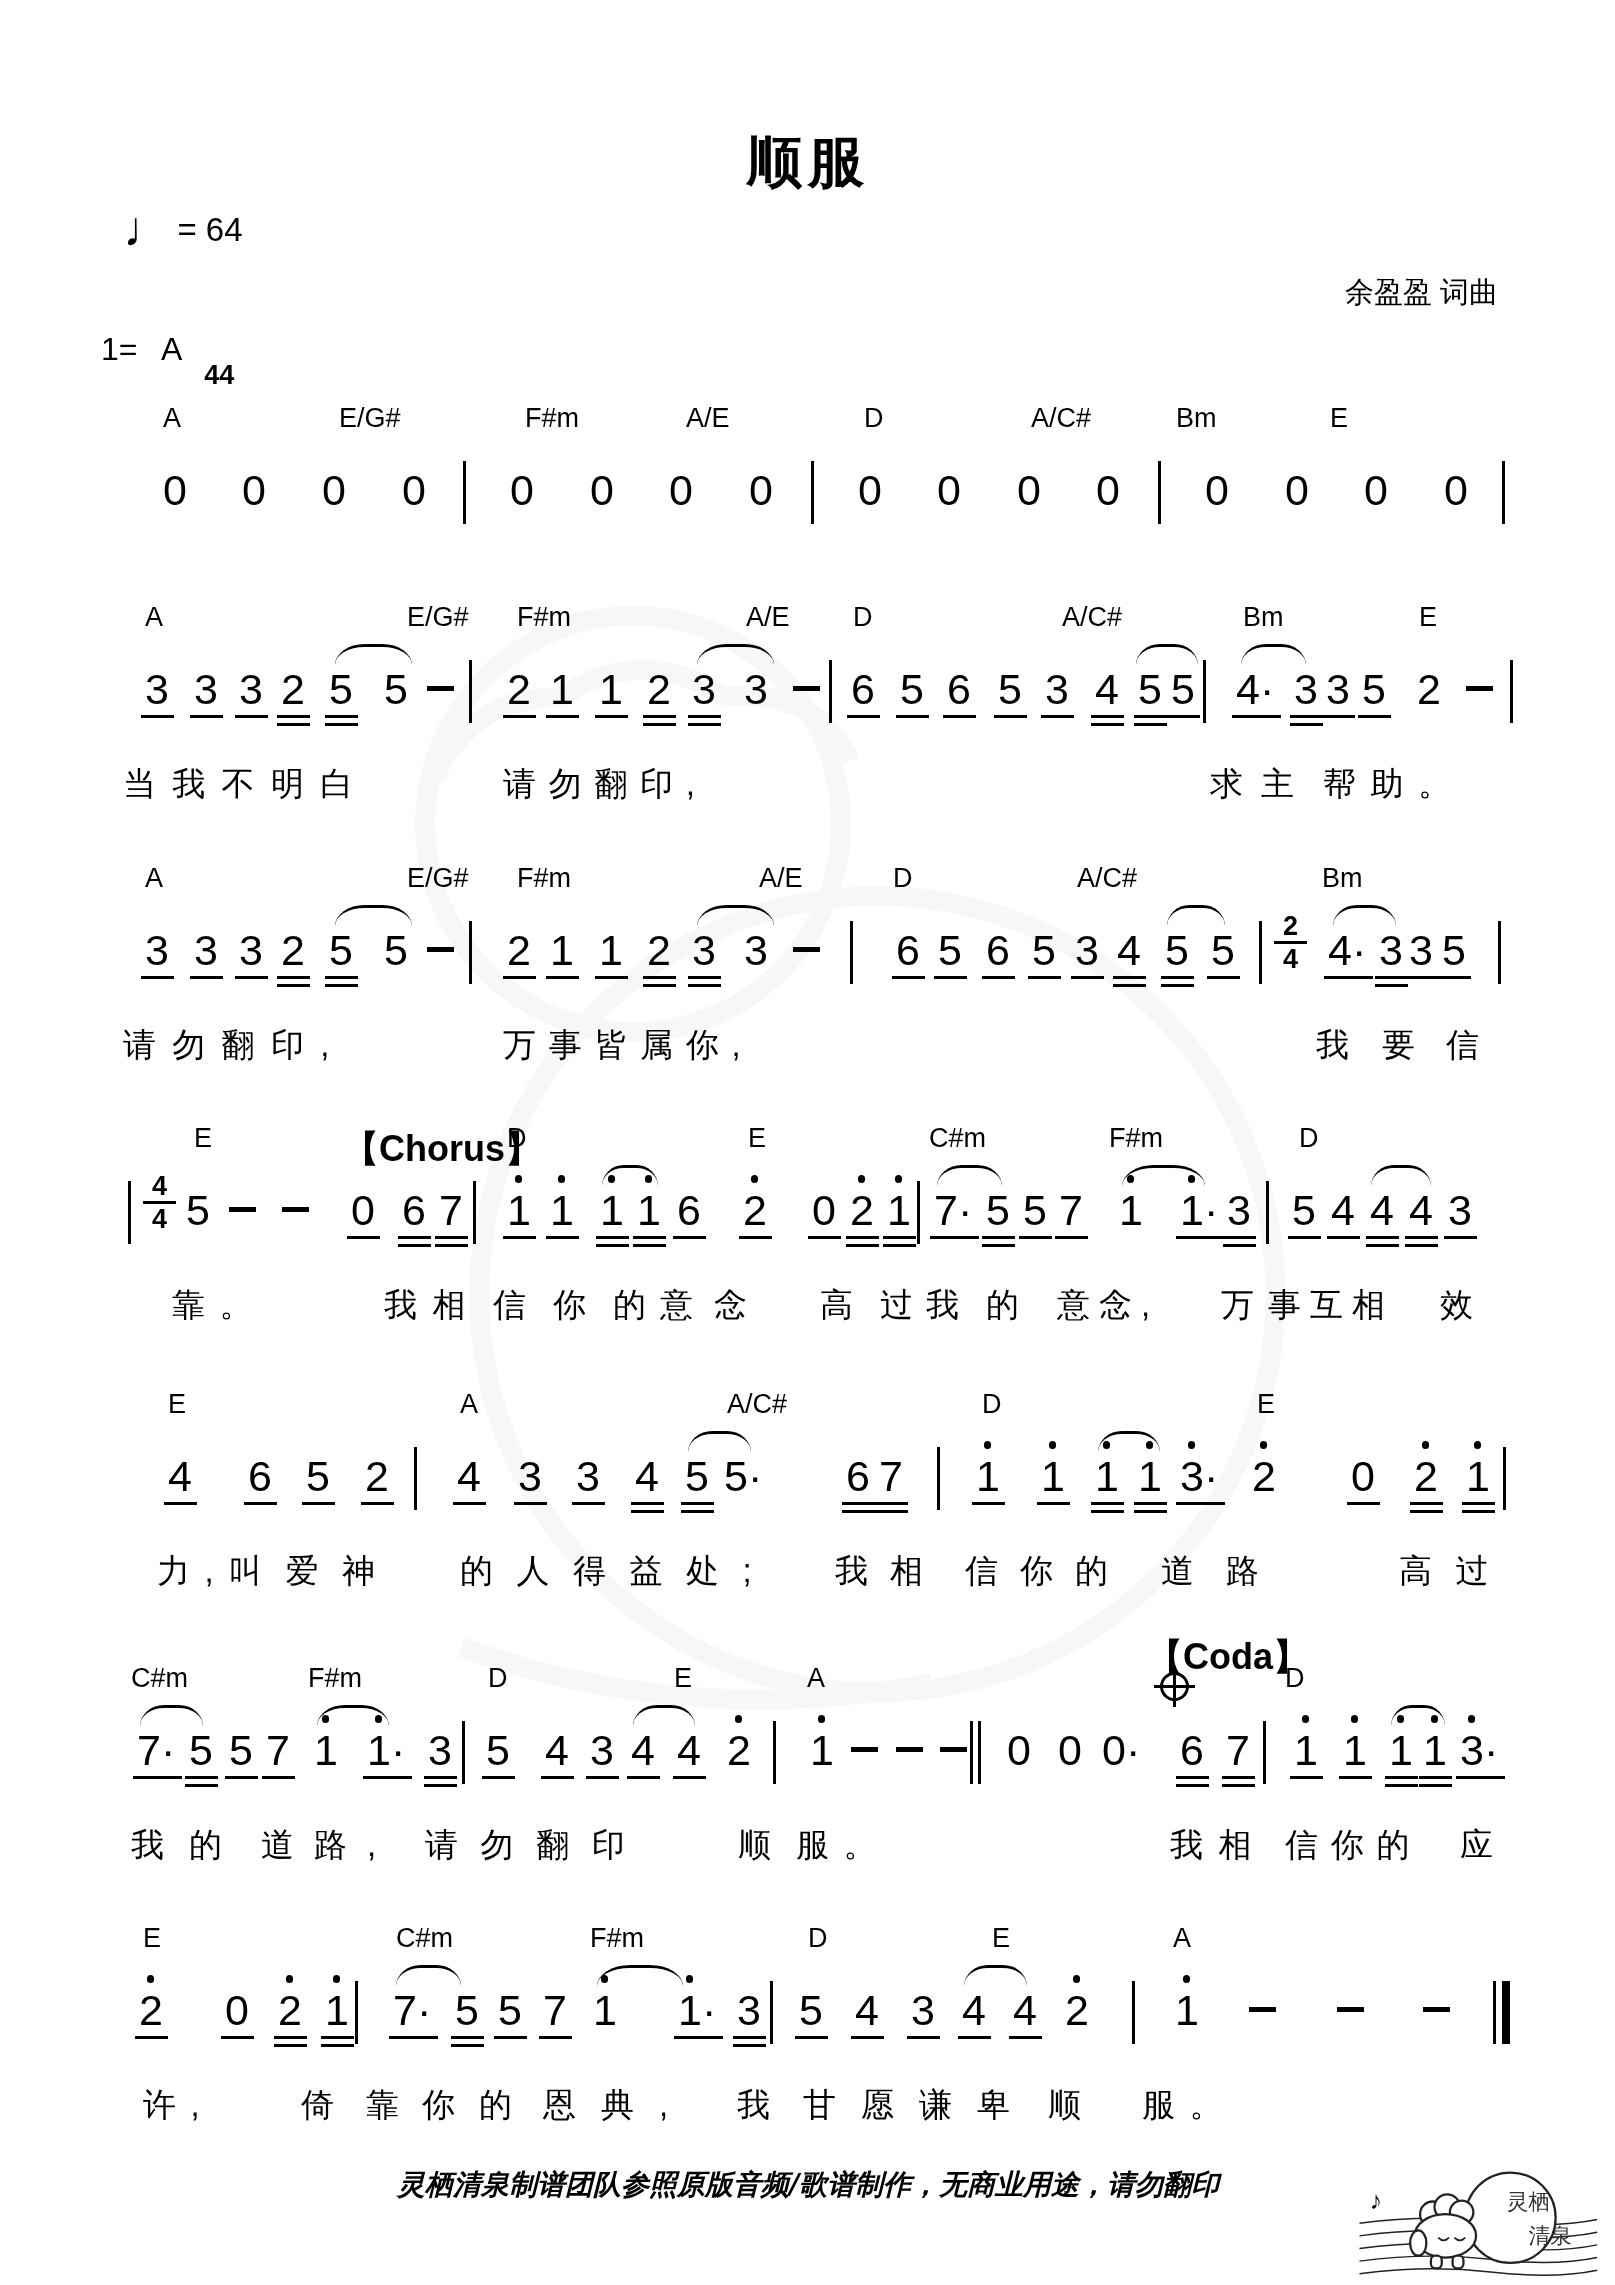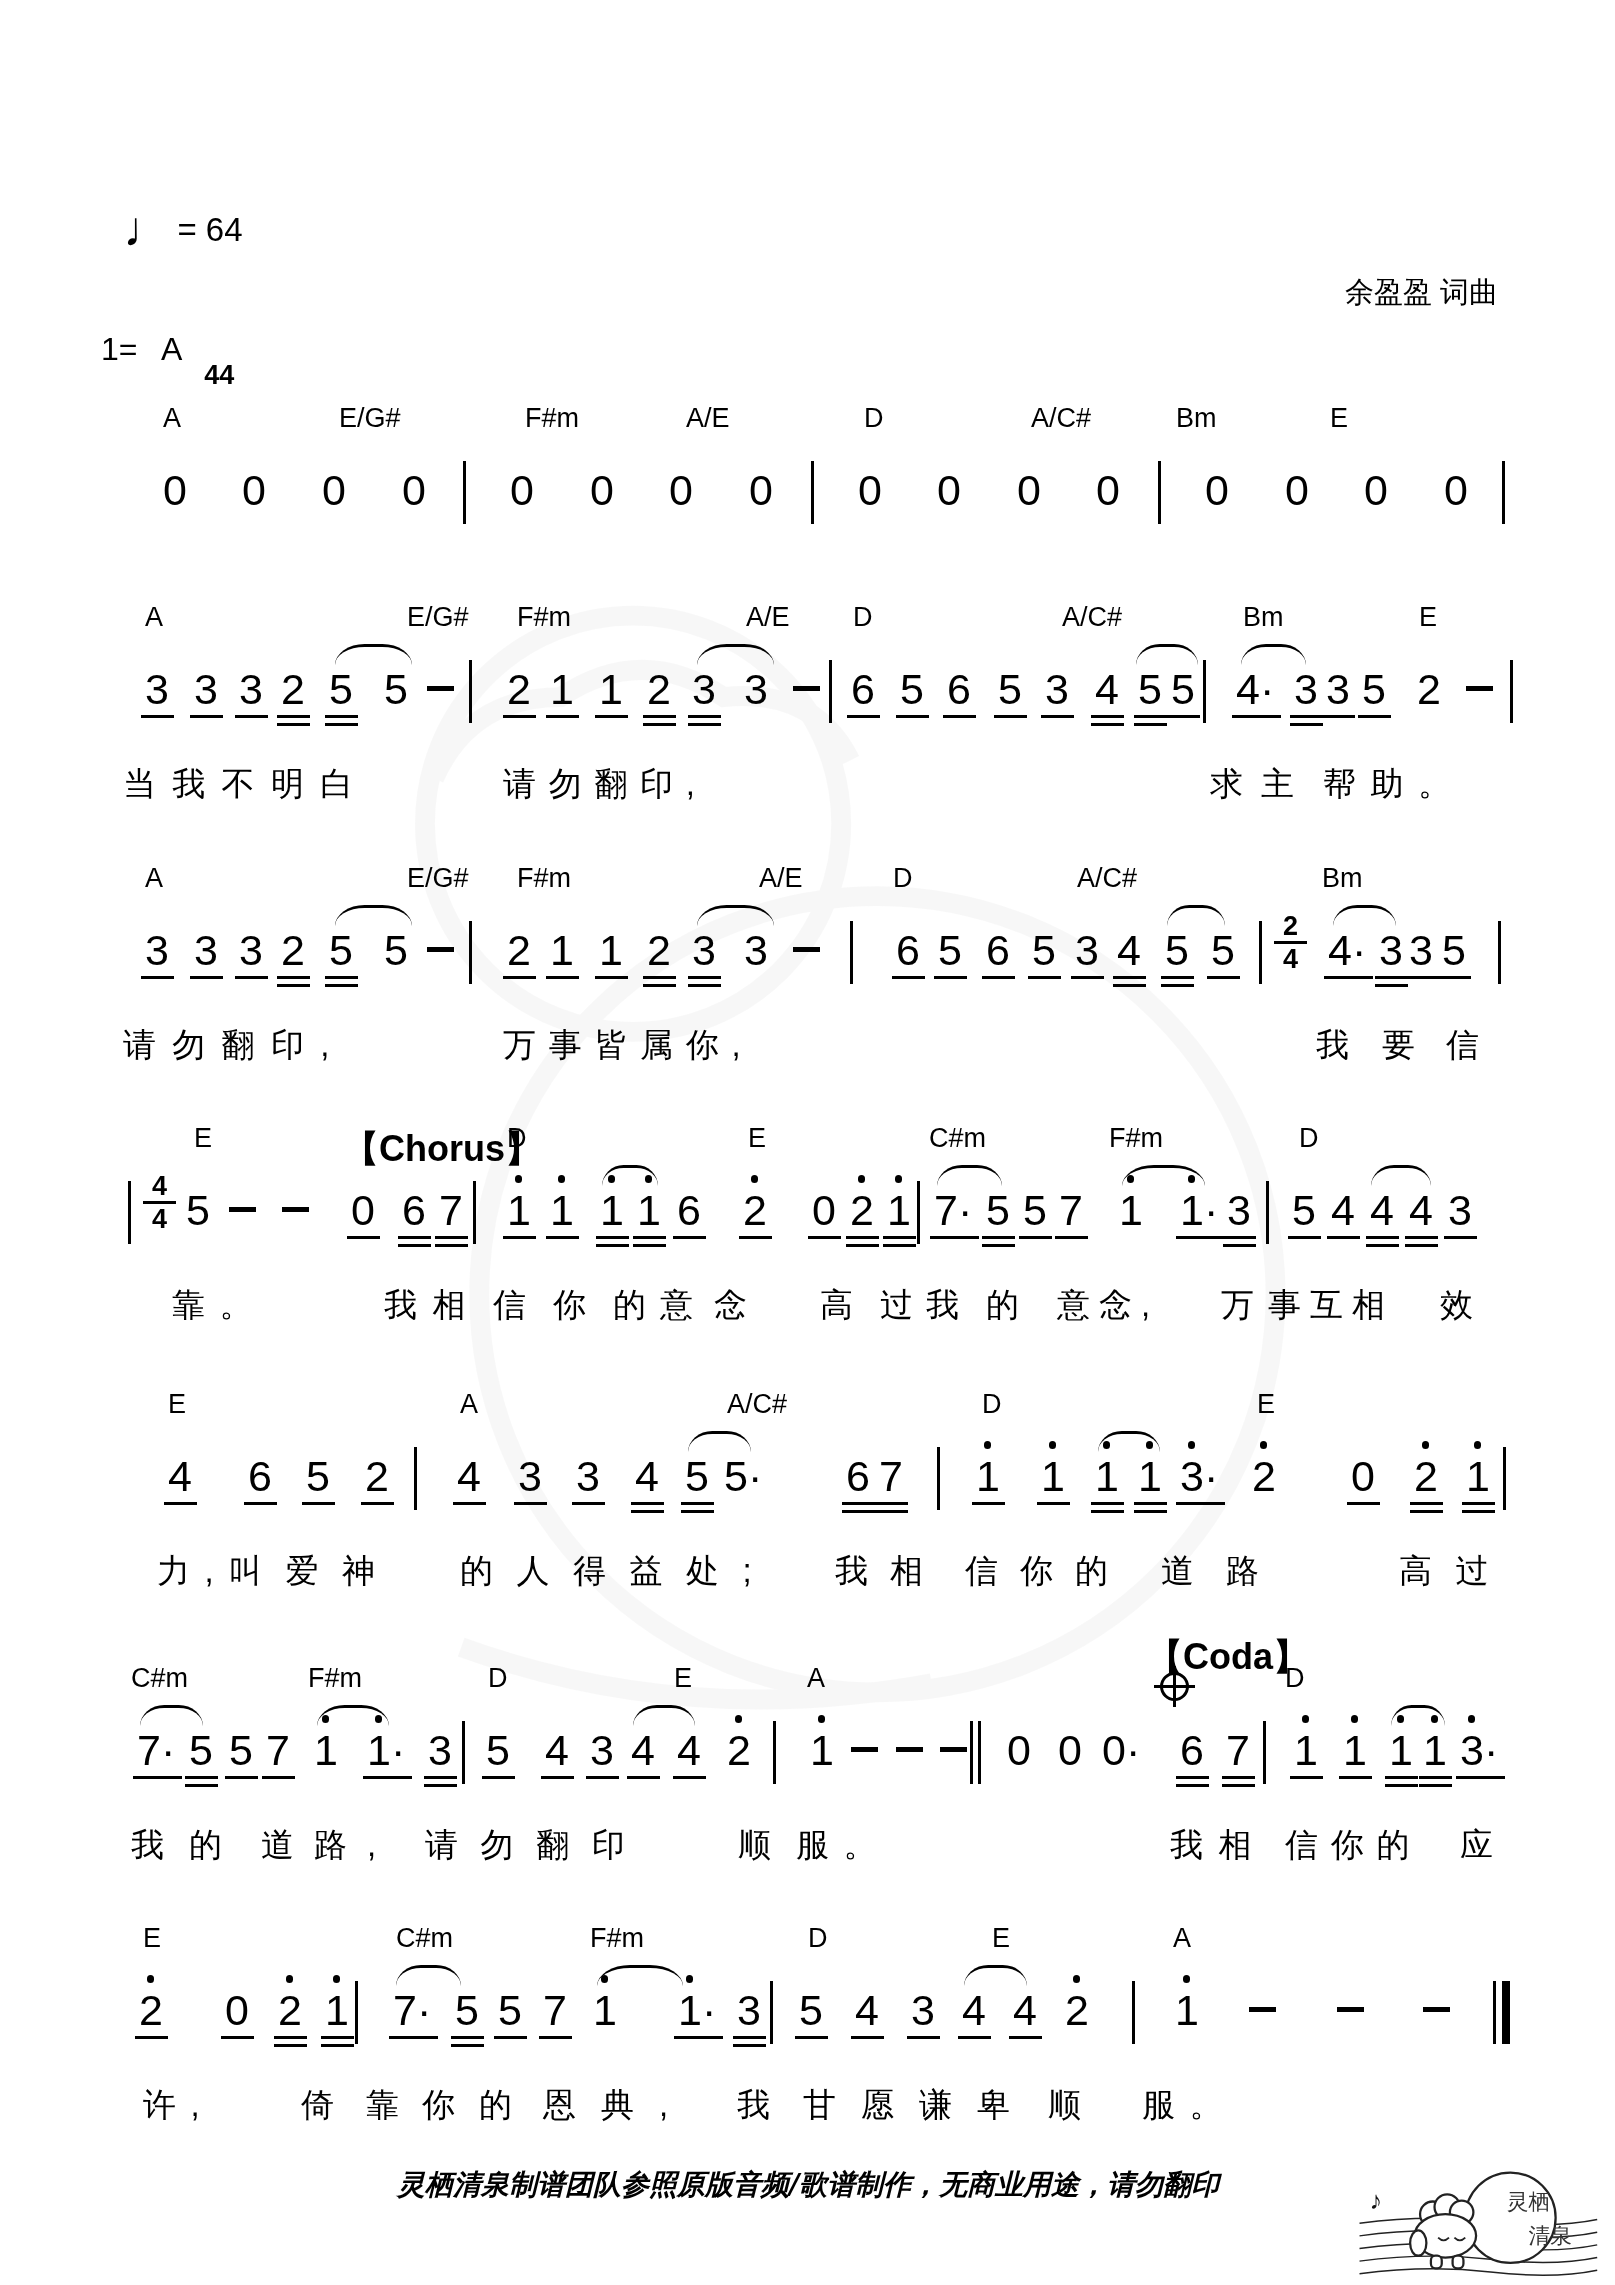--- a/index.html
+++ b/index.html
@@ -52,20 +52,21 @@
     <g fill="none" stroke="#777" stroke-width="22">
       <circle cx="430" cy="350" r="230"></circle>
       <circle cx="700" cy="870" r="440"></circle>
       <path d="M210,300 q40,-90 140,-90 q90,-60 180,0 q100,-10 140,70"></path>
       <path d="M240,1260 q250,90 520,40"></path>
     </g>
   </svg>
 
   <div class="tempo"><span class="glyph">♩</span><span>= 64</span></div>
 
+  <h1 class="title" style="margin:0;position:absolute">顺服</h1>
   <div class="credit">余盈盈 词曲</div>
 
   <div class="keysig">
     <span>1=</span><span class="kl">A</span><span class="kfrac"><span>4</span><span class="fl"></span><span>4</span></span>
   </div>
 
   <div id="music">
       <div class="system" style="top: 407px;">
         <div class="chord" style="left: 163px;">A</div>
         <div class="chord" style="left: 339px;">E/G#</div>

